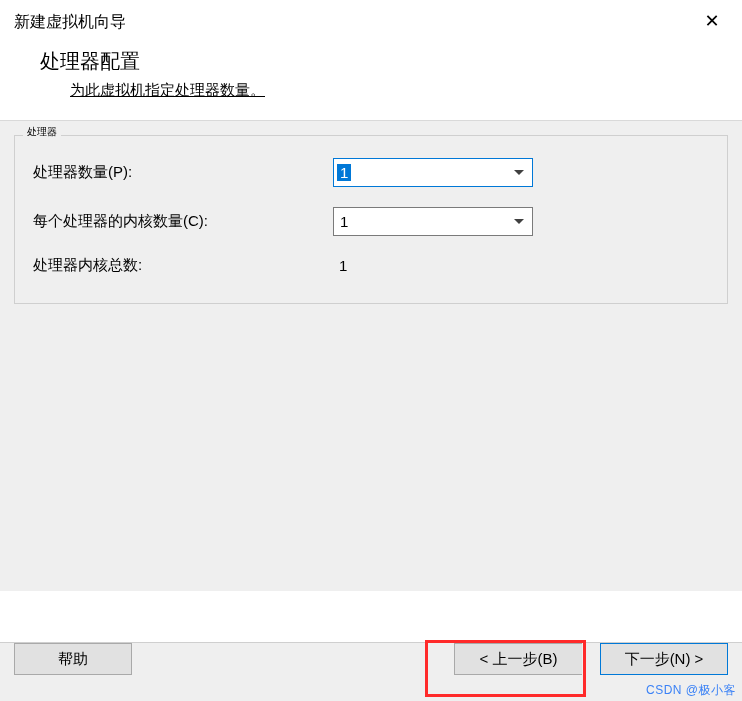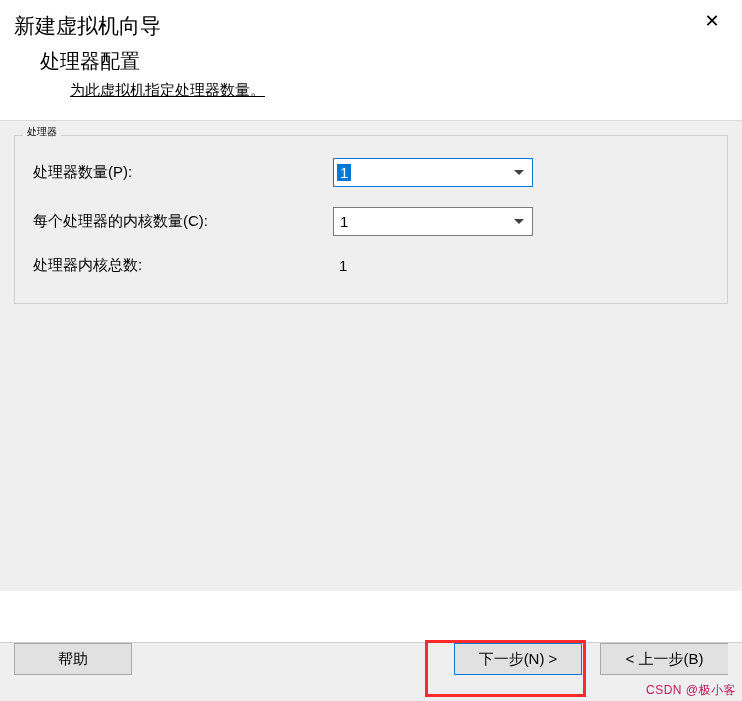--- a/index.html
+++ b/index.html
@@ -14,21 +14,21 @@
       overflow: hidden;
     }
     .titlebar {
       display: flex;
       align-items: flex-start;
       justify-content: space-between;
       padding: 12px 16px 0 14px;
       height: 36px;
       background: #fff;
     }
-    .window-title { font-size: 21px; }
+    .window-title { font-size: 16px; }
     .close-x {
       font-size: 18px;
       line-height: 18px;
       width: 28px;
       text-align: center;
       font-weight: 300;
     }
     .header-block {
       padding: 12px 16px 20px 40px;
       background: #fff;
@@ -133,21 +133,21 @@
       width: 161px;
       bottom: 4px;
       height: 57px;
       pointer-events: none;
     }
     .watermark {
       position: absolute;
       right: 6px;
       bottom: 2px;
       font-size: 12px;
-      color: #be185d;
+      color: #3b82f6;
       letter-spacing: 0.5px;
       pointer-events: none;
     }
   </style>
 </head>
 <body>
 
 <div class="titlebar">
   <div class="window-title">新建虚拟机向导</div>
   <div class="close-x">✕</div>
@@ -185,18 +185,18 @@
       <div class="static-value">1</div>
     </div>
   </div>
 </div>
 
 <div class="footer-sep"></div>
 
 <div class="footer">
   <button class="btn help">帮助</button>
   <div class="spacer"></div>
+  <button class="btn back">&lt; 上一步(B)</button>
   <button class="btn next">下一步(N) &gt;</button>
-  <button class="btn back">&lt; 上一步(B)</button>
 </div>
 
 <div class="highlight-rect"></div>
 <div class="watermark">CSDN @极小客</div>
 
 </body></html>

